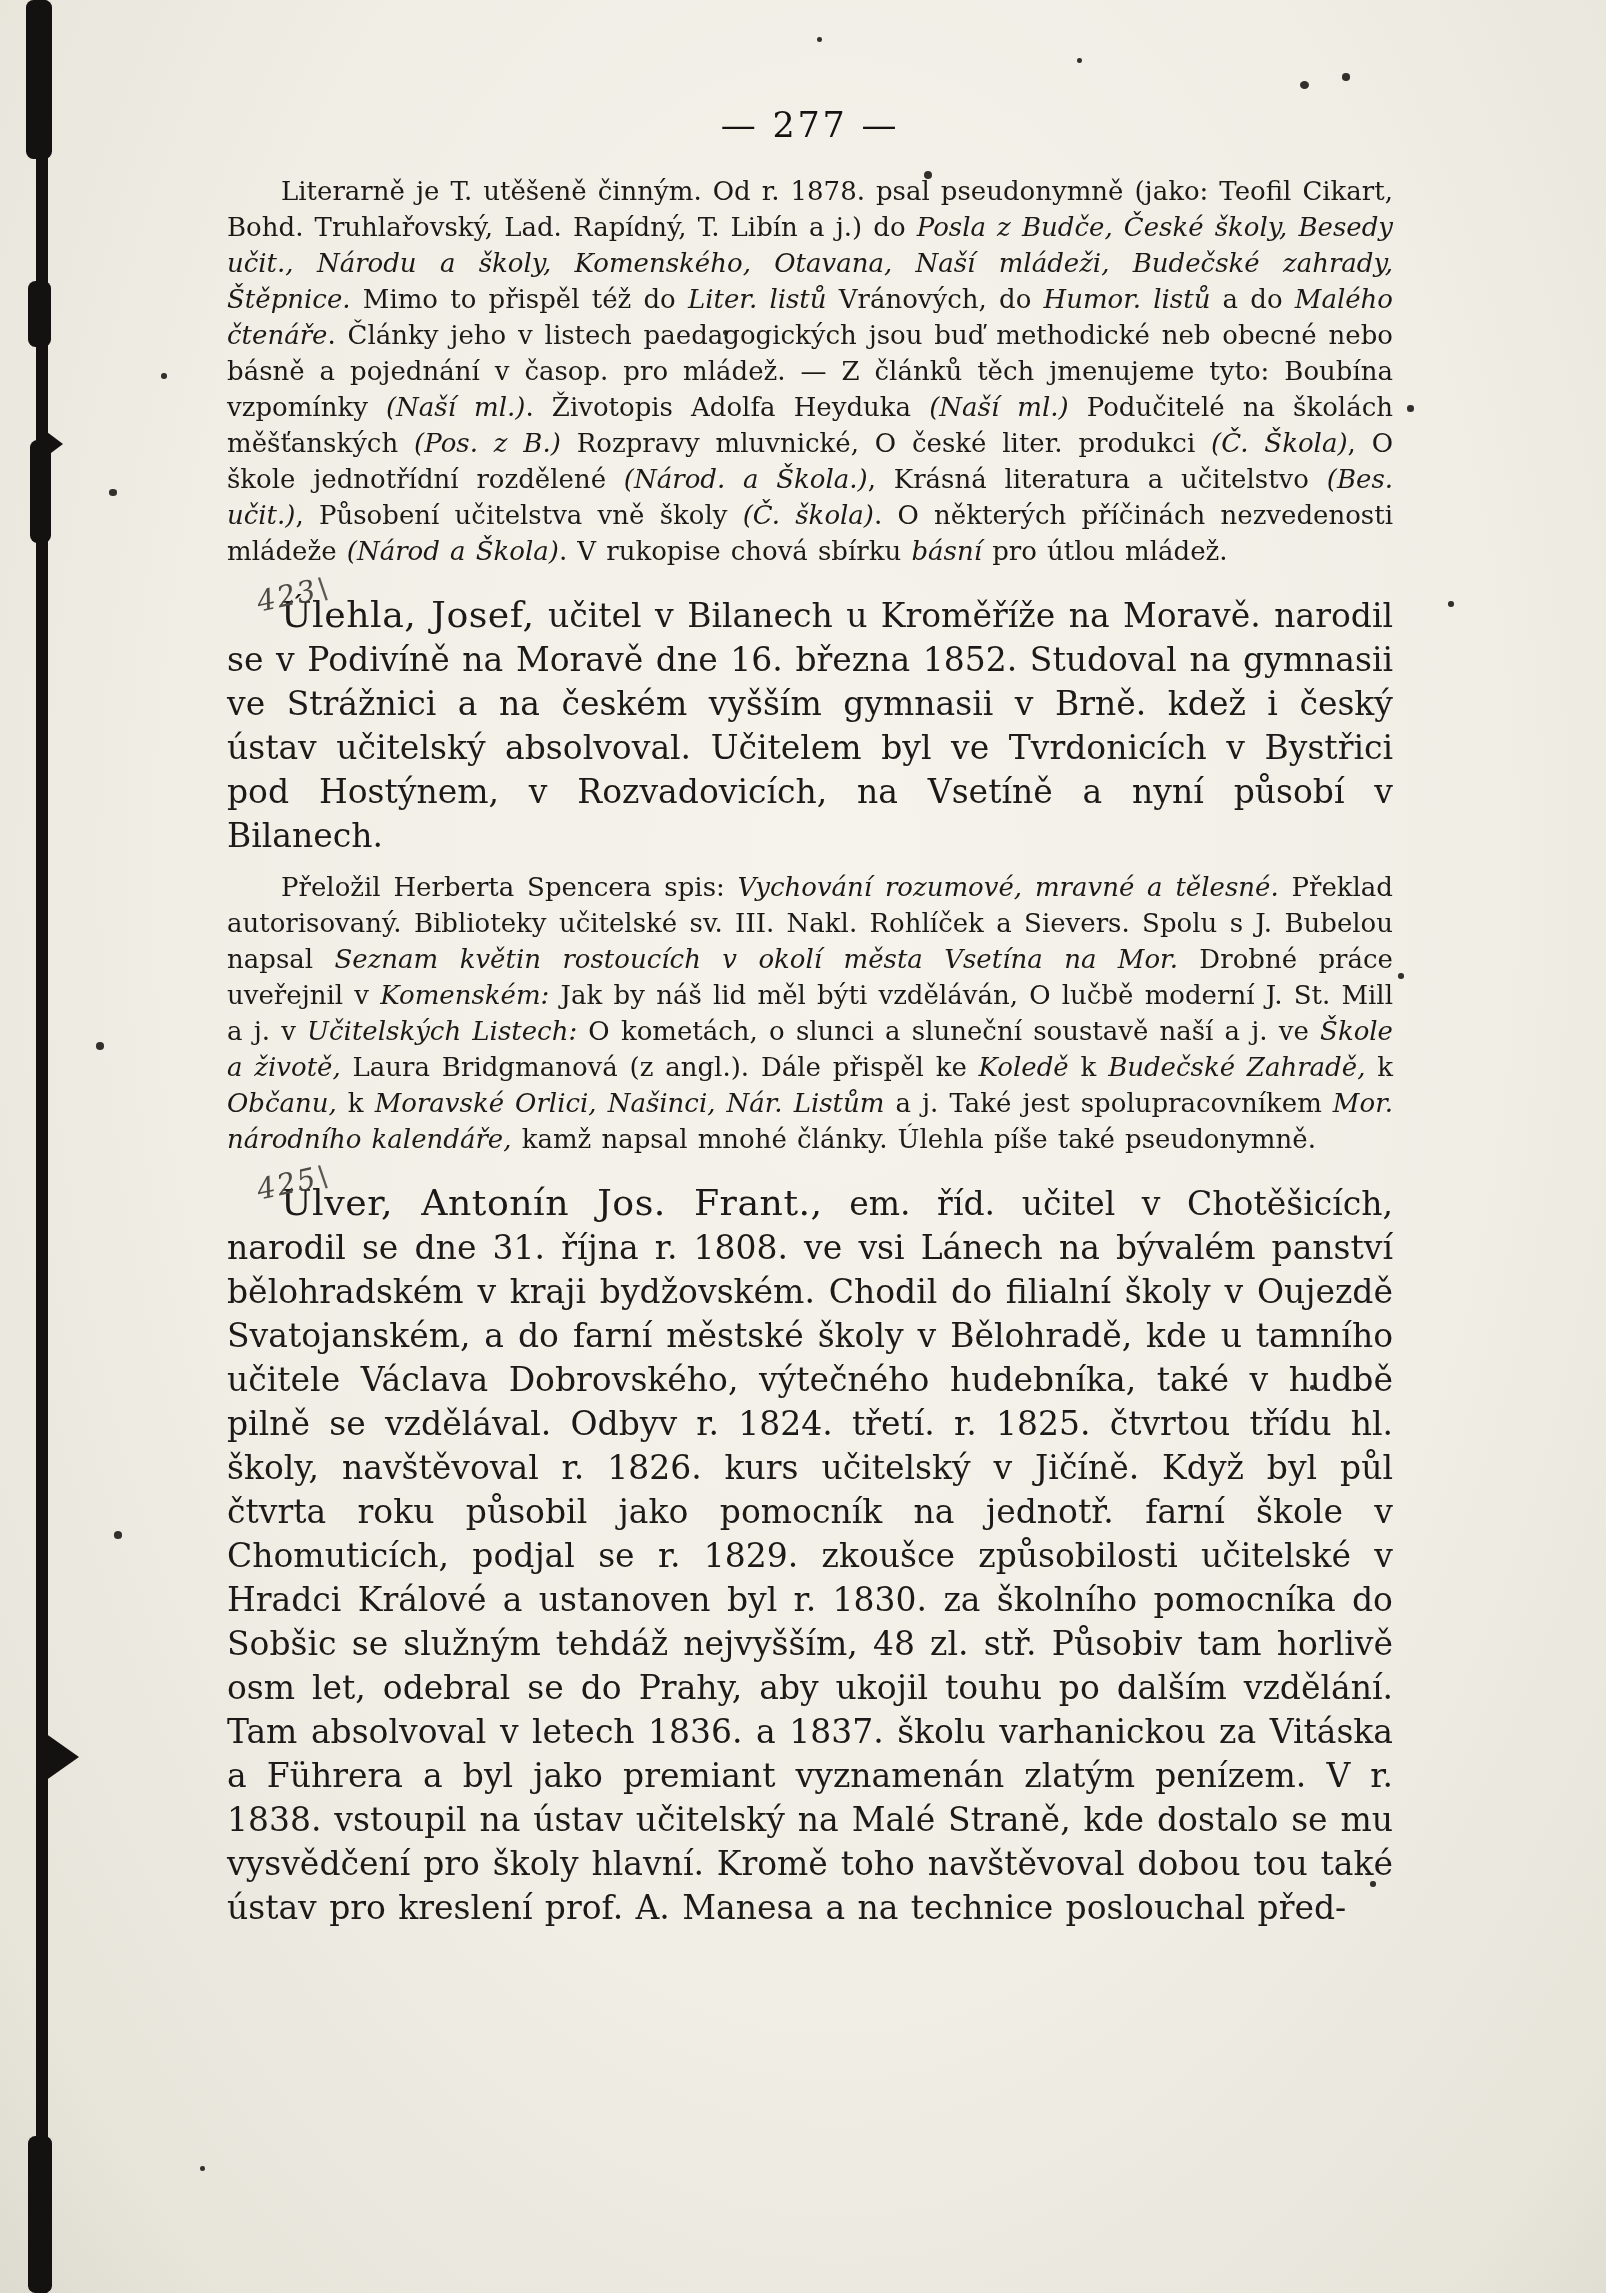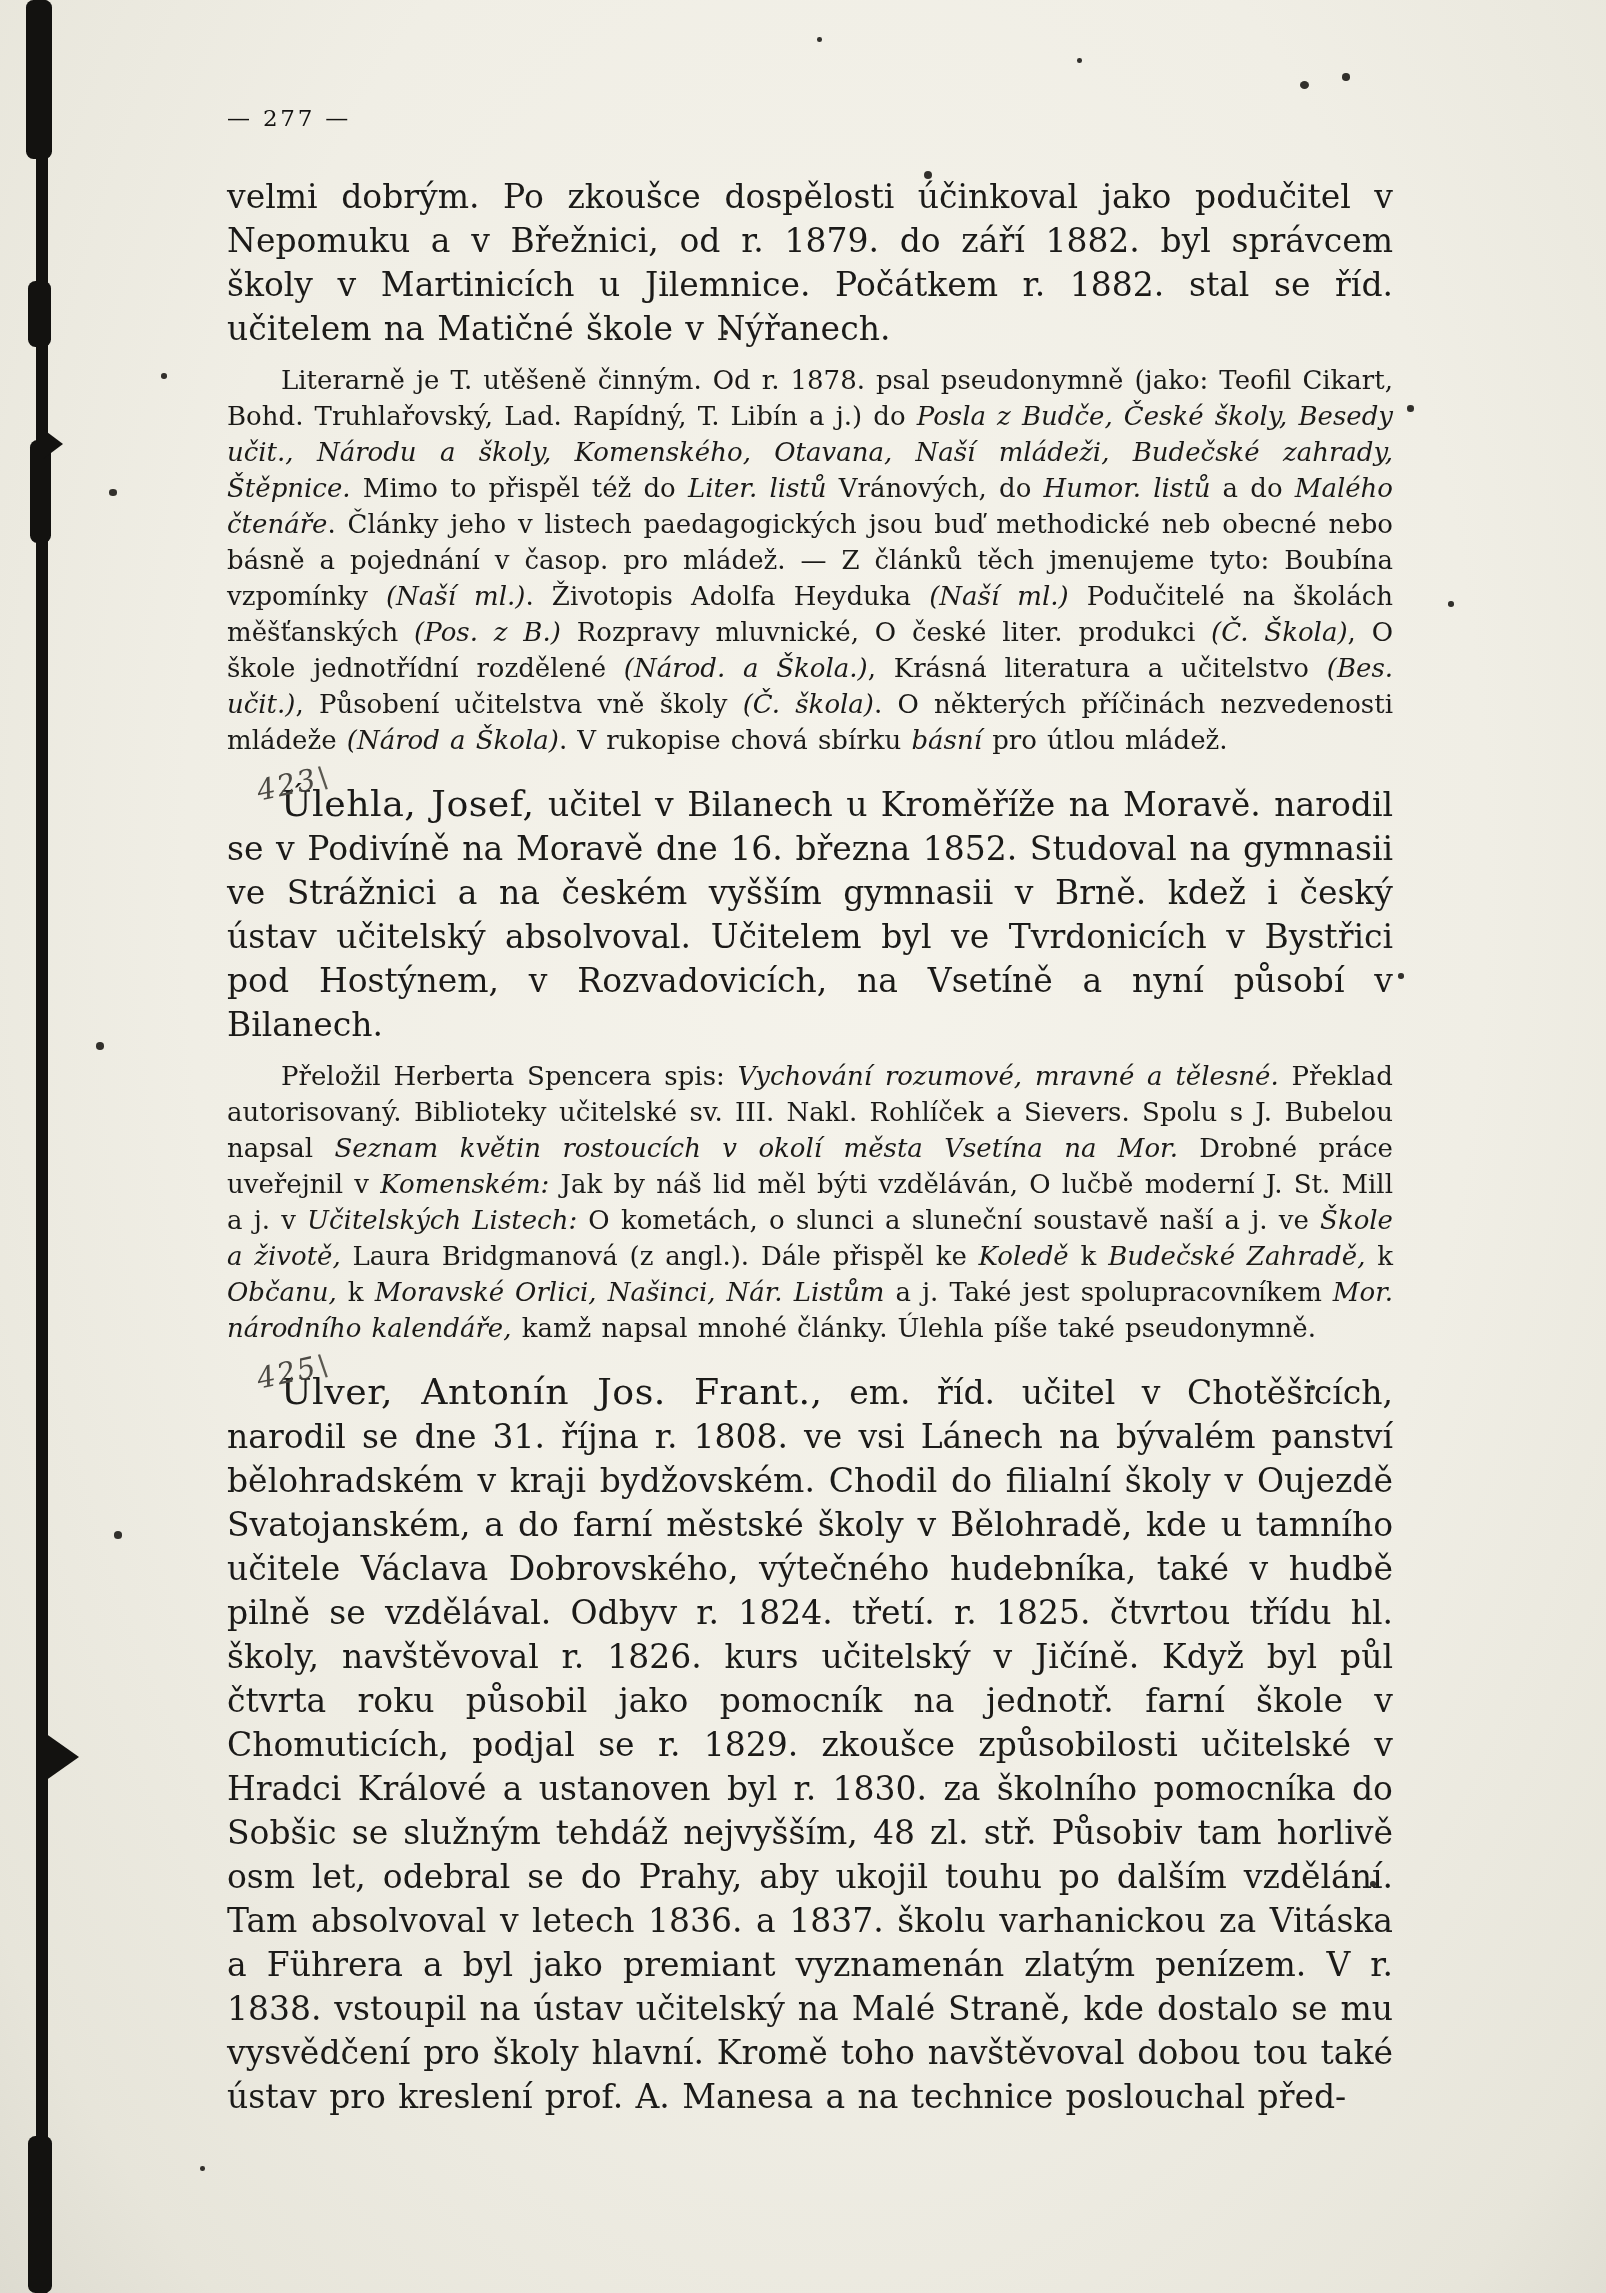--- a/index.html
+++ b/index.html
@@ -42,24 +42,24 @@
     border-radius: 50%;
   }
   
   .text-column {
     position: absolute;
     left: 227px;
     top: 105px;
     width: 1166px;
   }
   .page-number {
-    text-align: left;
-    font-size: 23px;
+    text-align: center;
+    font-size: 35px;
     letter-spacing: 2.8px;
-    margin-bottom: 44px;
+    margin-bottom: 28px;
     color: #141311;
   }
   .para {
     margin: 0 0 11.2px 0;
     position: relative;
     text-align: justify;
     word-spacing: 1.9px;
   }
   .p-main {
     font-size: 33px;
@@ -121,21 +121,20 @@
     <div class="speck" style="left:1370px; top:1881px;width:5.6px;  height:5.6px;"></div>
     <div class="speck" style="left:200px;  top:2166px;width:4.7px;  height:4.7px;"></div>
     <div class="speck" style="left:1077px; top:58px;  width:4.7px;  height:4.7px;"></div>
     <div class="speck" style="left:1310px; top:1385px;width:4.7px;  height:4.7px;"></div>
     <div class="speck" style="left:723px;  top:330px; width:4.7px;  height:4.7px;"></div>
   </div>
 
   <div class="text-column">
     <div class="page-number">— 277 —</div>
 
-  <p class="para p-main"><span class="">velmi dobrým. Po zkoušce dospělosti účinkoval jako podučitel v Nepomuku a v Břežnici, od r. 1879. do září 1882. byl správcem školy v Martinicích u Jilemnice. Počátkem r. 1882. stal se říd. učitelem na Matičné škole v Nýřanech.</span></p>
       <p class="para p-small indent"><span class="">Literarně je T. utěšeně činným. Od r. 1878. psal pseudonymně (jako: Teofil Cikart, Bohd. Truhlařovský, Lad. Rapídný, T. Libín a j.) do </span><span class=" seg-i">Posla z Budče, České školy, Besedy učit., Národu a školy, Komenského, Otavana, Naší mládeži, Budečské zahrady, Štěpnice.</span><span class=""> Mimo to přispěl též do </span><span class=" seg-i">Liter. listů</span><span class=""> Vránových, do </span><span class=" seg-i">Humor. listů</span><span class=""> a do </span><span class=" seg-i">Malého čtenáře</span><span class="">. Články jeho v listech paedagogických jsou buď methodické neb obecné nebo básně a pojednání v časop. pro mládež. — Z článků těch jmenujeme tyto: Boubína vzpomínky </span><span class=" seg-i">(Naší ml.)</span><span class="">. Životopis Adolfa Heyduka </span><span class=" seg-i">(Naší ml.)</span><span class=""> Podučitelé na školách měšťanských </span><span class=" seg-i">(Pos. z B.)</span><span class=""> Rozpravy mluvnické, O české liter. produkci </span><span class=" seg-i">(Č. Škola)</span><span class="">, O škole jednotřídní rozdělené </span><span class=" seg-i">(Národ. a Škola.)</span><span class="">, Krásná literatura a učitelstvo </span><span class=" seg-i">(Bes. učit.)</span><span class="">, Působení učitelstva vně školy </span><span class=" seg-i">(Č. škola)</span><span class="">. O některých příčinách nezvedenosti mládeže </span><span class=" seg-i">(Národ a Škola)</span><span class="">. V rukopise chová sbírku </span><span class=" seg-i">básní</span><span class=""> pro útlou mládež.</span></p>
       <p class="para p-main entry indent"><span class="margin-note">423</span><span class="seg-b">Úlehla, Josef,</span><span class=""> učitel v Bilanech u Kroměříže na Moravě. narodil se v Podivíně na Moravě dne 16. března 1852. Studoval na gymnasii ve Strážnici a na českém vyšším gymnasii v Brně. kdež i český ústav učitelský absolvoval. Učitelem byl ve Tvrdonicích v Bystřici pod Hostýnem, v Rozvadovicích, na Vsetíně a nyní působí v Bilanech.</span></p>
       <p class="para p-small indent"><span class="">Přeložil Herberta Spencera spis: </span><span class=" seg-i">Vychování rozumové, mravné a tělesné.</span><span class=""> Překlad autorisovaný. Biblioteky učitelské sv. III. Nakl. Rohlíček a Sievers. Spolu s J. Bubelou napsal </span><span class=" seg-i">Seznam květin rostoucích v okolí města Vsetína na Mor.</span><span class=""> Drobné práce uveřejnil v </span><span class=" seg-i">Komenském:</span><span class=""> Jak by náš lid měl býti vzděláván, O lučbě moderní J. St. Mill a j. v </span><span class=" seg-i">Učitelských Listech:</span><span class=""> O kometách, o slunci a sluneční soustavě naší a j. ve </span><span class=" seg-i">Škole a životě,</span><span class=""> Laura Bridgmanová (z angl.). Dále přispěl ke </span><span class=" seg-i">Koledě</span><span class=""> k </span><span class=" seg-i">Budečské Zahradě,</span><span class=""> k </span><span class=" seg-i">Občanu,</span><span class=""> k </span><span class=" seg-i">Moravské Orlici, Našinci, Nár. Listům</span><span class=""> a j. Také jest spolupracovníkem </span><span class=" seg-i">Mor. národního kalendáře,</span><span class=""> kamž napsal mnohé články. Úlehla píše také pseudonymně.</span></p>
       <p class="para p-main entry indent"><span class="margin-note">425</span><span class="seg-b">Ulver, Antonín Jos. Frant.,</span><span class=""> em. říd. učitel v Chotěšicích, narodil se dne 31. října r. 1808. ve vsi Lánech na bývalém panství bělohradském v kraji bydžovském. Chodil do filialní školy v Oujezdě Svatojanském, a do farní městské školy v Bělohradě, kde u tamního učitele Václava Dobrovského, výtečného hudebníka, také v hudbě pilně se vzdělával. Odbyv r. 1824. třetí. r. 1825. čtvrtou třídu hl. školy, navštěvoval r. 1826. kurs učitelský v Jičíně. Když byl půl čtvrta roku působil jako pomocník na jednotř. farní škole v Chomuticích, podjal se r. 1829. zkoušce způsobilosti učitelské v Hradci Králové a ustanoven byl r. 1830. za školního pomocníka do Sobšic se služným tehdáž nejvyšším, 48 zl. stř. Působiv tam horlivě osm let, odebral se do Prahy, aby ukojil touhu po dalším vzdělání. Tam absolvoval v letech 1836. a 1837. školu varhanickou za Vitáska a Führera a byl jako premiant vyznamenán zlatým penízem. V r. 1838. vstoupil na ústav učitelský na Malé Straně, kde dostalo se mu vysvědčení pro školy hlavní. Kromě toho navštěvoval dobou tou také ústav pro kreslení prof. A. Manesa a na technice poslouchal před-</span></p>
     </div>
 
 </div>
 
 
 </body></html>

